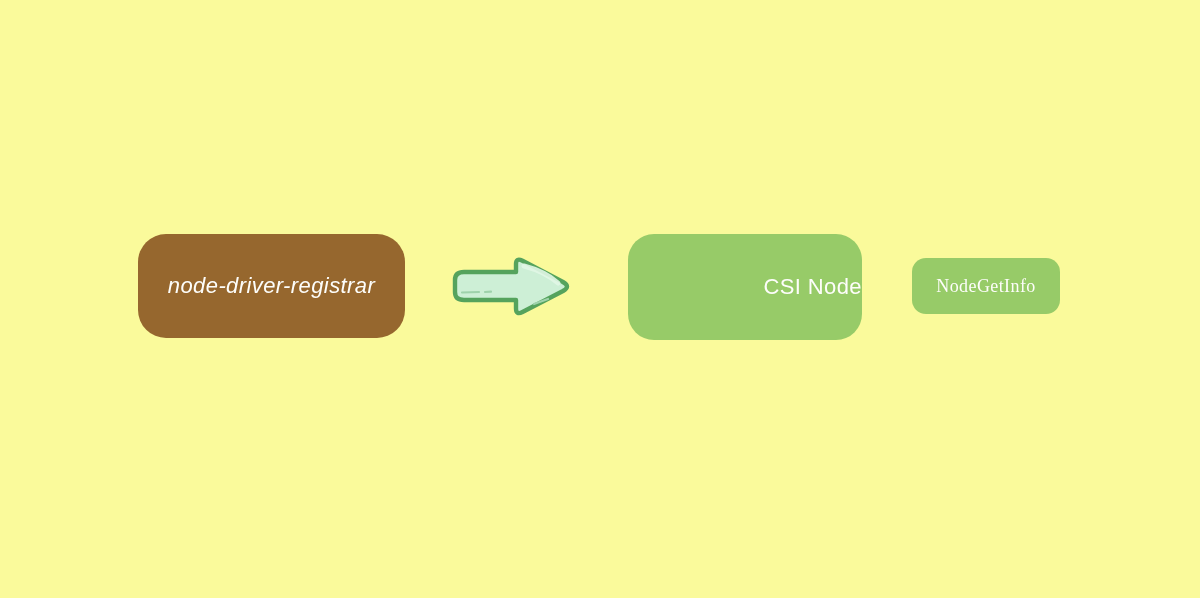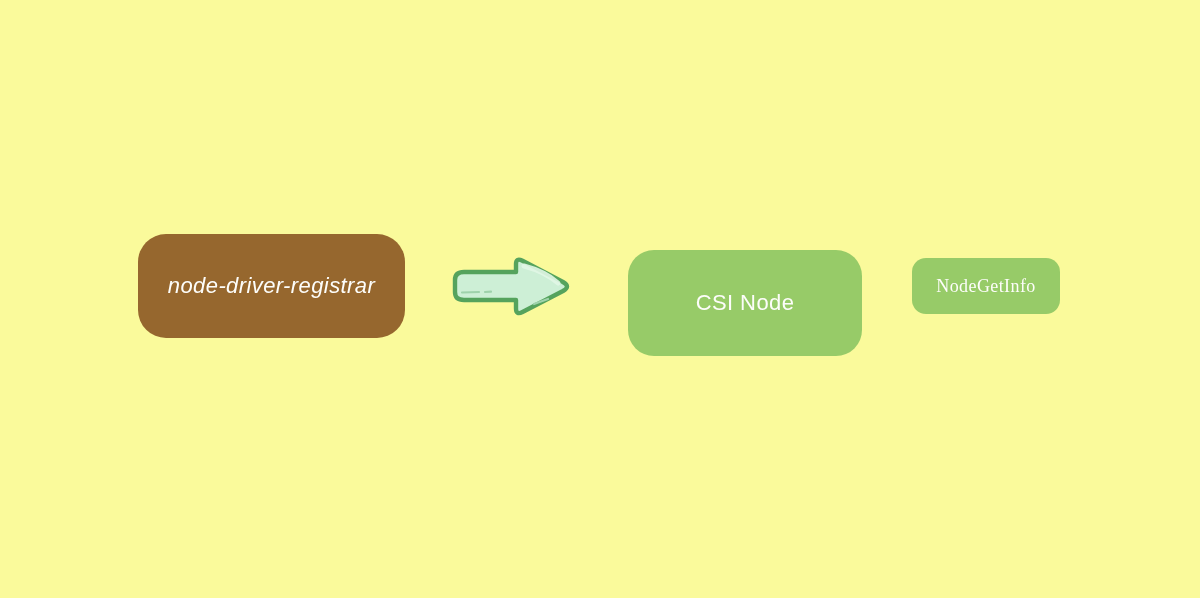--- a/index.html
+++ b/index.html
@@ -30,26 +30,27 @@
     top: 234px;
     width: 267px;
     height: 104px;
     border-radius: 28px;
     background: #96672E;
     font-size: 22px;
     font-style: italic;
   }
   .node-green-large {
     left: 628px;
-    top: 250px;
+    top: 234px;
     width: 234px;
     height: 106px;
     border-radius: 26px;
     background: #97CB68;
     font-size: 22px;
+    justify-content: flex-end;
   }
   .node-green-small {
     left: 912px;
     top: 258px;
     width: 148px;
     height: 56px;
     border-radius: 14px;
     background: #97CB68;
     font-size: 18px;
     font-family: Liberation Serif, serif;

